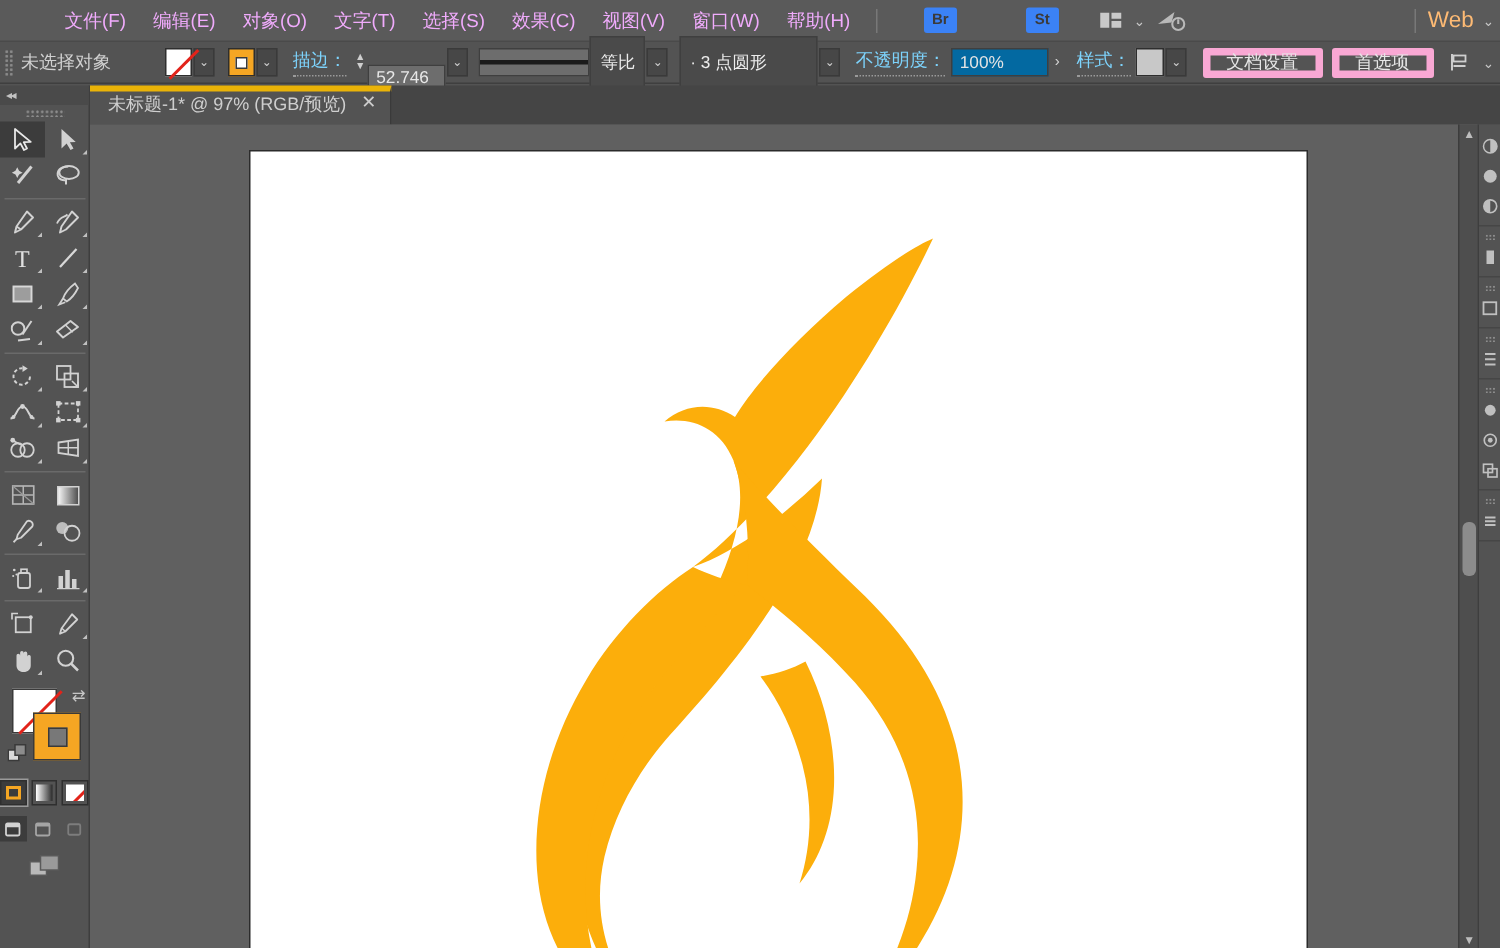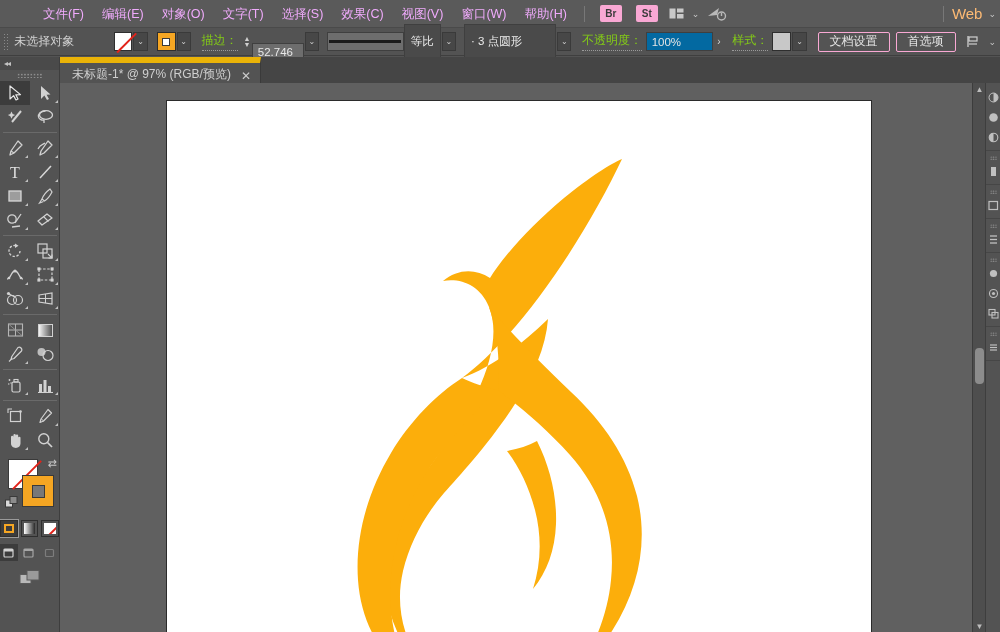--- a/index.html
+++ b/index.html
@@ -22,42 +22,42 @@
     width: 34px; height: 28px; display: flex; align-items: center; justify-content: center;
     color: #f5a623; font-weight: bold; font-size: 16px; font-style: italic;
     font-family: "Liberation Serif", serif;
   }
   .menu-item {
     padding: 0 9px; height: 28px; line-height: 28px;
     color: #f0abfc; font-size: 12.5px; white-space: nowrap;
   }
   .mb-sep { width: 1px; height: 16px; background: #787878; margin: 0 8px; }
   .mb-btn {
-    min-width: 22px; height: 17px; background: #f9a8d4; color: #3b3b3b;
+    min-width: 22px; height: 17px; background: #3b82f6; color: #3b3b3b;
     font-size: 10px; font-weight: bold; display: flex; align-items: center; justify-content: center;
-    border-radius: 2px; margin: 0 7px;
+    border-radius: 2px; margin: 0 23px;
   }
   .mb-icon { display: flex; align-items: center; justify-content: center; margin: 0 4px; color: #c9c9c9; }
   .caret { color: #c9c9c9; font-size: 9px; margin: 0 4px; }
   .mb-right { margin-left: auto; display: flex; align-items: center; }
   .web-label { color: #fdba74; font-size: 15px; padding-right: 2px; }
 
   
   .controlbar {
     position: absolute; left: 0; top: 28px; width: 1000px; height: 28px;
     background: #535353; display: flex; align-items: center;
     border-bottom: 1px solid #3f3f3f;
   }
   .grip {
     width: 7px; height: 18px; margin: 0 5px 0 3px;
     background-image: radial-gradient(circle, #8a8a8a 0.8px, transparent 1px);
     background-size: 3px 3px;
   }
   .cb-label { color: #d0d0d0; font-size: 12px; white-space: nowrap; }
-  .cb-label-u { color: #84cc16; font-size: 12px; white-space: nowrap;
+  .cb-label-u { color: #7dd3fc; font-size: 12px; white-space: nowrap;
     border-bottom: 1px dotted #9a9a9a; padding-bottom: 1px; }
   .swatch-box {
     width: 21px; height: 19px; background: #fff; border: 1px solid #2e2e2e; position: relative;
   }
   .swatch-none::after {
     content: ""; position: absolute; left: -2px; top: 50%; width: 27px; height: 1.6px;
     background: #e2231a; transform: rotate(-45deg); transform-origin: center;
   }
   .swatch-stroke { background: #f5a623; display: flex; align-items: center; justify-content: center; }
   .swatch-stroke i {
@@ -87,34 +87,34 @@
   }
   .selfield.dark { background: #4a4a4a; }
   .opacity-field {
     height: 19px; width: 74px; background: #0369a1; border: 1px solid #3f3f3f; color: #e4e4e4;
     font-size: 11.5px; display: flex; align-items: center; padding: 0 5px;
   }
   .arrow-btn { width: 14px; height: 19px; display: flex; align-items: center; justify-content: center;
     color: #d4d4d4; font-size: 10px; }
   .style-swatch { width: 22px; height: 19px; background: #c8c8c8; border: 1px solid #2e2e2e; }
   .cb-button {
-    height: 20px; padding: 0 11px; background: #545454; border: 1px solid #f9a8d4;
+    height: 20px; padding: 0 11px; background: #545454; border: 5px solid #f9a8d4;
     border-radius: 2px; color: #e6e6e6; font-size: 12px; display: flex; align-items: center;
     white-space: nowrap; margin-right: 6px;
   }
 
   
   .tabbar {
     position: absolute; left: 60px; top: 57px; width: 940px; height: 26px;
     background: #454545; display: flex; align-items: flex-end;
   }
   .doc-tab {
     height: 26px; background: #535353; border-right: 1px solid #3a3a3a;
-    display: flex; align-items: flex-end; padding: 0 9px 0 12px; color: #cfcfcf; font-size: 12px;
-    border-top: 6px solid #eab308;
+    display: flex; align-items: flex-start; padding: 0 9px 0 12px; color: #cfcfcf; font-size: 12px;
+    border-top: 4px solid #eab308;
   }
   .tab-close { margin-left: 10px; color: #cdcdcd; font-size: 12px; }
 
   
   .toolbar {
     position: absolute; left: 0; top: 57px; width: 60px; height: 575px;
     background: #535353; border-right: 1px solid #3e3e3e;
   }
   .tb-head { height: 13px; display: flex; align-items: center; padding-left: 4px;
     background: #4a4a4a; color: #c2c2c2; font-size: 8px; letter-spacing: -1px; }

